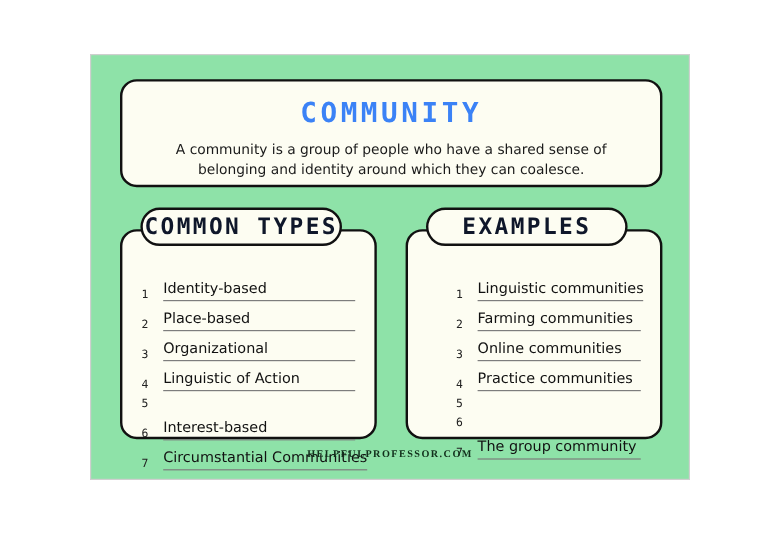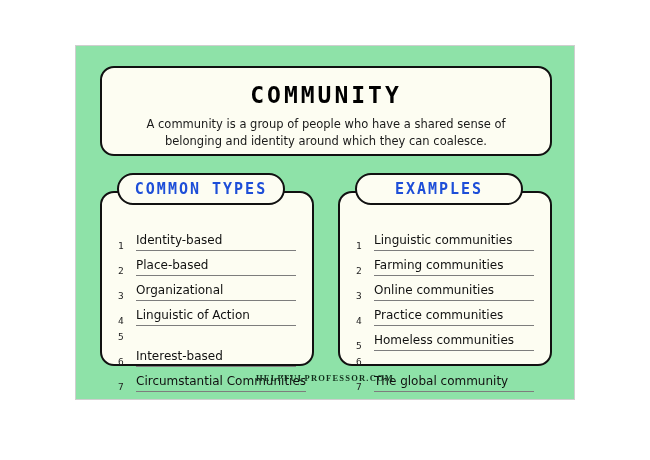--- a/index.html
+++ b/index.html
@@ -37,60 +37,60 @@
     width: 452px;
     height: 90px;
     padding: 10px 22px 0 22px;
   }
   #main-title {
     text-align: center;
     font-family: "DejaVu Sans Mono", monospace;
     font-weight: bold;
     font-size: 23px;
     letter-spacing: 3px;
-    color: #000000;
+    color: #3b82f6;
     margin: 4px 0 8px 0;
   }
   #main-desc {
     text-align: center;
     font-size: 11.5px;
     line-height: 1.45;
     color: #1a1a1a;
     margin: 4px 6px;
     font-family: "DejaVu Sans", sans-serif;
   }
   
   .column-card {
     position: absolute;
     top: 145px;
     width: 214px;
     height: 175px;
     padding-top: 30px;
   }
   #column-left { left: 24px; }
-  #column-right { left: 262px; }
+  #column-right { left: 262px; padding-left: 24px; }
 
   .column-header {
     position: absolute;
     top: -20px;
     left: 15px;
     width: 168px;
     height: 32px;
     background: #fdfdf2;
     border: 2px solid #111111;
     border-radius: 16px;
     box-sizing: border-box;
     display: flex;
     align-items: center;
     justify-content: center;
     font-family: "DejaVu Sans Mono", monospace;
     font-weight: bold;
-    font-size: 15px;
+    font-size: 19px;
     letter-spacing: 2px;
-    color: #1d4ed8;
+    color: #0f172a;
   }
   ol.item-list {
     list-style: none;
     margin: 0;
     padding: 8px 16px 0 16px;
   }
   ol.item-list li {
     display: flex;
     align-items: flex-end;
     margin-bottom: 5px;
@@ -182,26 +182,25 @@
       <li>
         <span class="num">3</span>
         <span class="item-text">Online communities</span>
       </li>
       <li>
         <span class="num">4</span>
         <span class="item-text">Practice communities</span>
       </li>
       <li>
         <span class="num">5</span>
-        <span class="item-text">Homeless communities</span>
       </li>
       <li>
         <span class="num">6</span>
       </li>
       <li>
         <span class="num">7</span>
-        <span class="item-text">The global community</span>
+        <span class="item-text">The group community</span>
       </li>
     </ol>
   </div>
 
   <div id="footer-brand">HELPFULPROFESSOR.COM</div>
 </div>
 
 </body></html>

